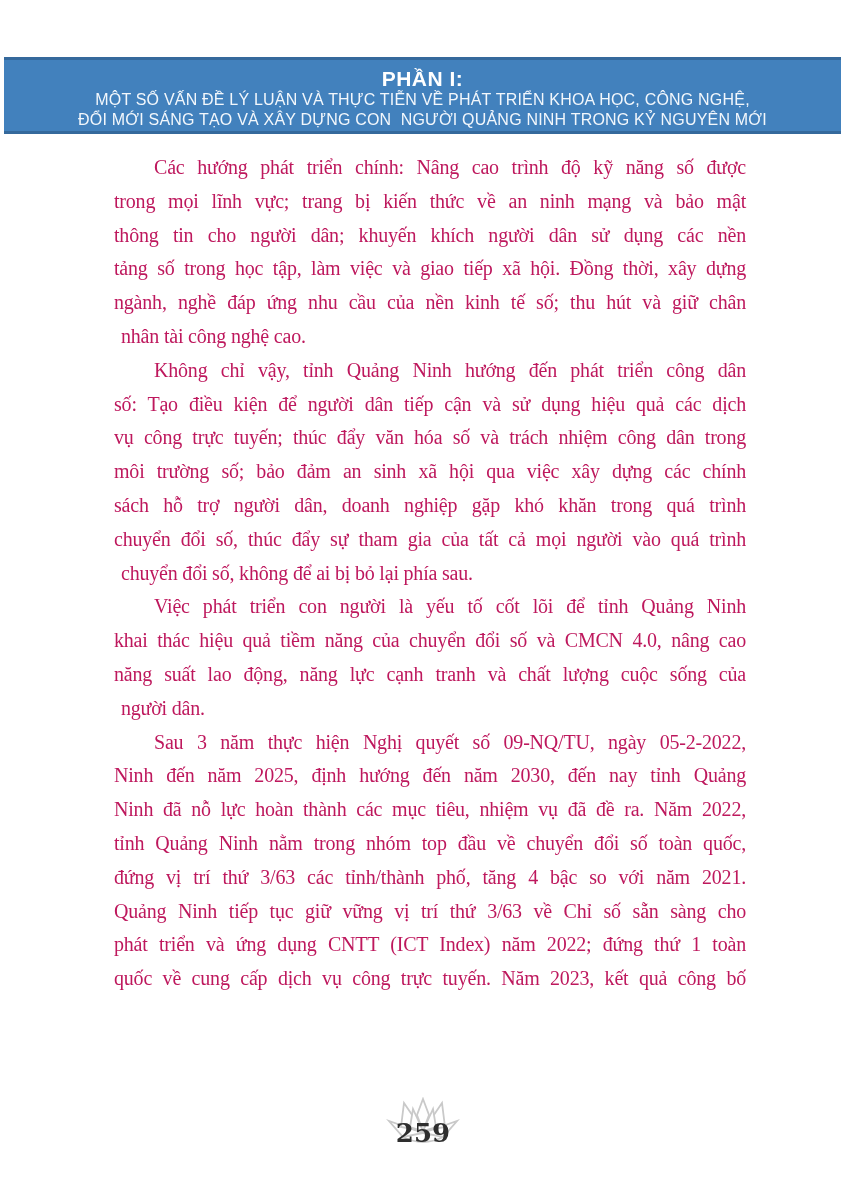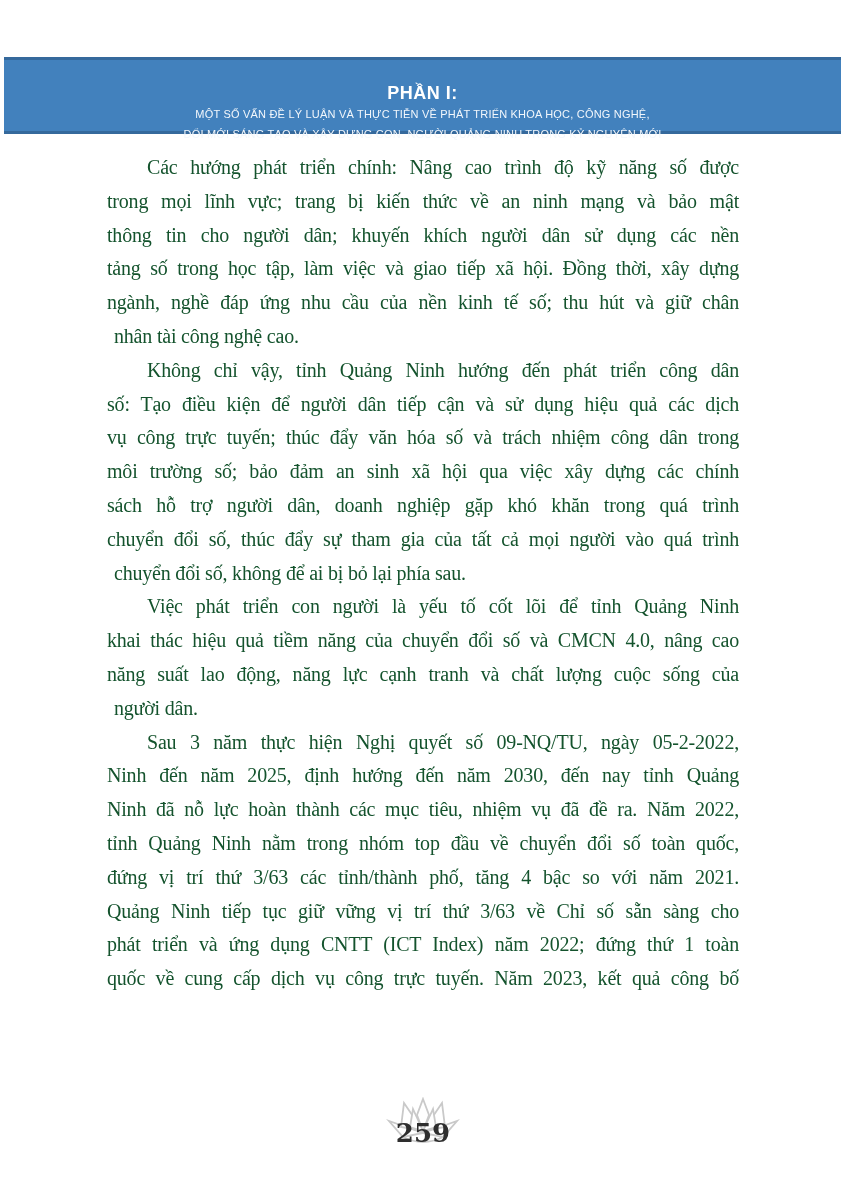--- a/index.html
+++ b/index.html
@@ -24,42 +24,42 @@
     height: 77px;
     box-sizing: border-box;
     background: #4281bd;
     border-top: 3px solid #35699c;
     border-bottom: 3px solid #35699c;
     text-align: center;
     color: #ffffff;
     font-family: "Liberation Sans", sans-serif;
   }
   .banner-title {
-    margin-top: 22px;
-    font-size: 18px;
+    margin-top: 7px;
+    font-size: 21px;
     font-weight: bold;
     line-height: 23px;
     letter-spacing: 0.5px;
   }
   .banner-sub {
-    font-size: 11px;
+    font-size: 16px;
     line-height: 19.5px;
     font-weight: normal;
     letter-spacing: 0.2px;
     white-space: pre-wrap;
     color: #f2f7fc;
   }
 
   
   .content {
     position: absolute;
-    left: 107px;
+    left: 114px;
     width: 632px;
     top: 151px;
-    color: #14532d;
+    color: #be185d;
   }
   .para {
     margin: 0;
     padding: 0;
   }
   .line {
     font-size: 20px;
     line-height: 33.8px;
     letter-spacing: -0.2px;
     text-align: justify;

